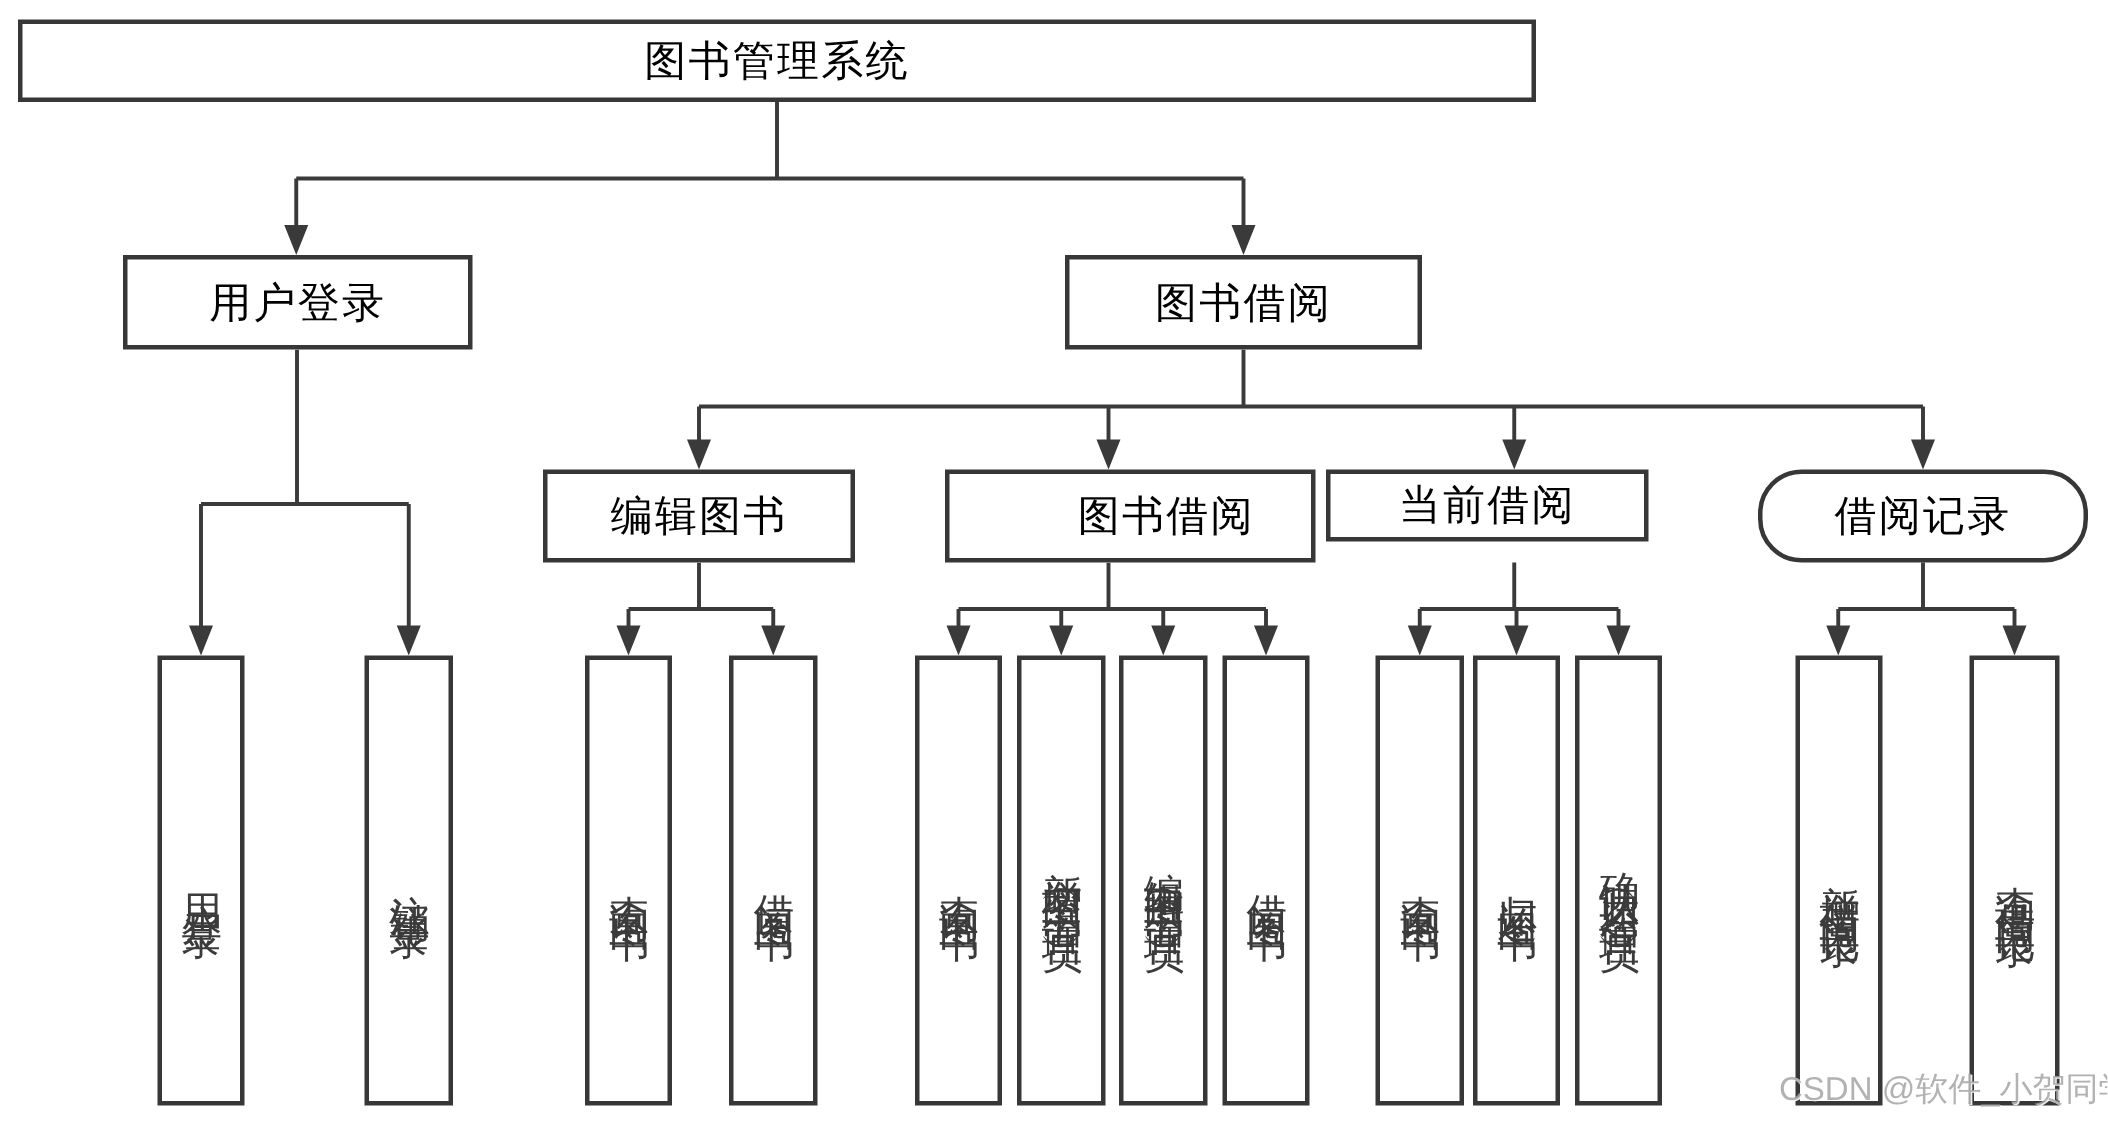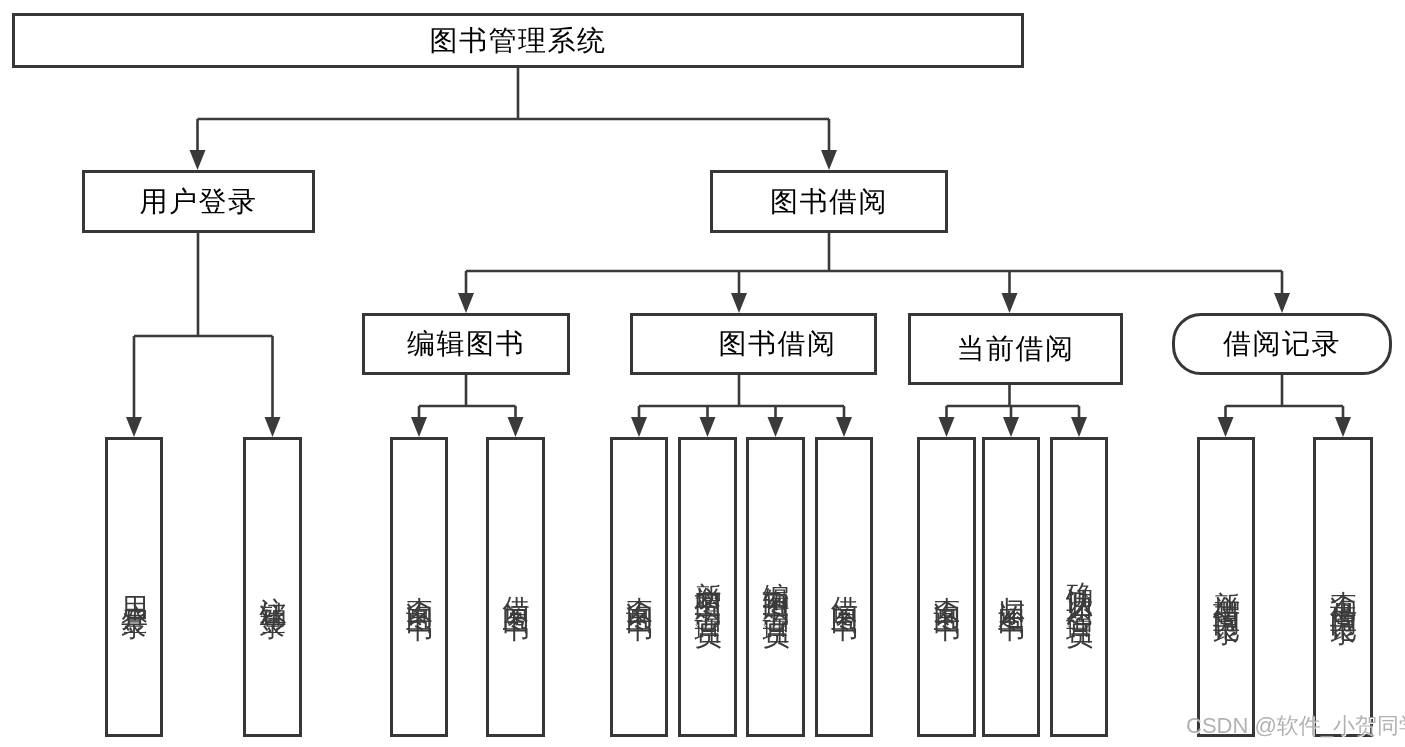--- a/index.html
+++ b/index.html
@@ -56,21 +56,21 @@
     font-size: 27px;
     letter-spacing: 6px;
     line-height: 1;
   }
   
   #node-root           { left: 12px;   top: 13px;  width: 1012px; height: 55px; }
   #node-user-login     { left: 82px;   top: 170px; width: 233px;  height: 63px; }
   #node-book-mgmt      { left: 710px;  top: 170px; width: 238px;  height: 63px; }
   #node-new-book-rec   { left: 362px;  top: 313px; width: 208px;  height: 62px; }
   #node-book-borrow    { left: 630px;  top: 313px; width: 247px;  height: 62px; padding-left: 48px; }
-  #node-current-borrow { left: 908px;  top: 313px; width: 215px;  height: 72px; }
+  #node-current-borrow { left: 884px;  top: 313px; width: 215px;  height: 48px; }
   #node-borrow-records { left: 1172px; top: 313px; width: 220px;  height: 62px; border-radius: 29px; }
   
   #leaf-ul-user-login   { left: 105px;  width: 58px; }
   #leaf-ul-logout       { left: 243px;  width: 59px; }
   #leaf-nbr-query-books { left: 390px;  width: 58px; }
   #leaf-nbr-borrow-books{ left: 486px;  width: 59px; }
   #leaf-bb-query-books  { left: 610px;  width: 58px; }
   #leaf-bb-add-books    { left: 678px;  width: 59px; }
   #leaf-bb-edit-books   { left: 746px;  width: 59px; }
   #leaf-bb-borrow-books { left: 815px;  width: 58px; }

